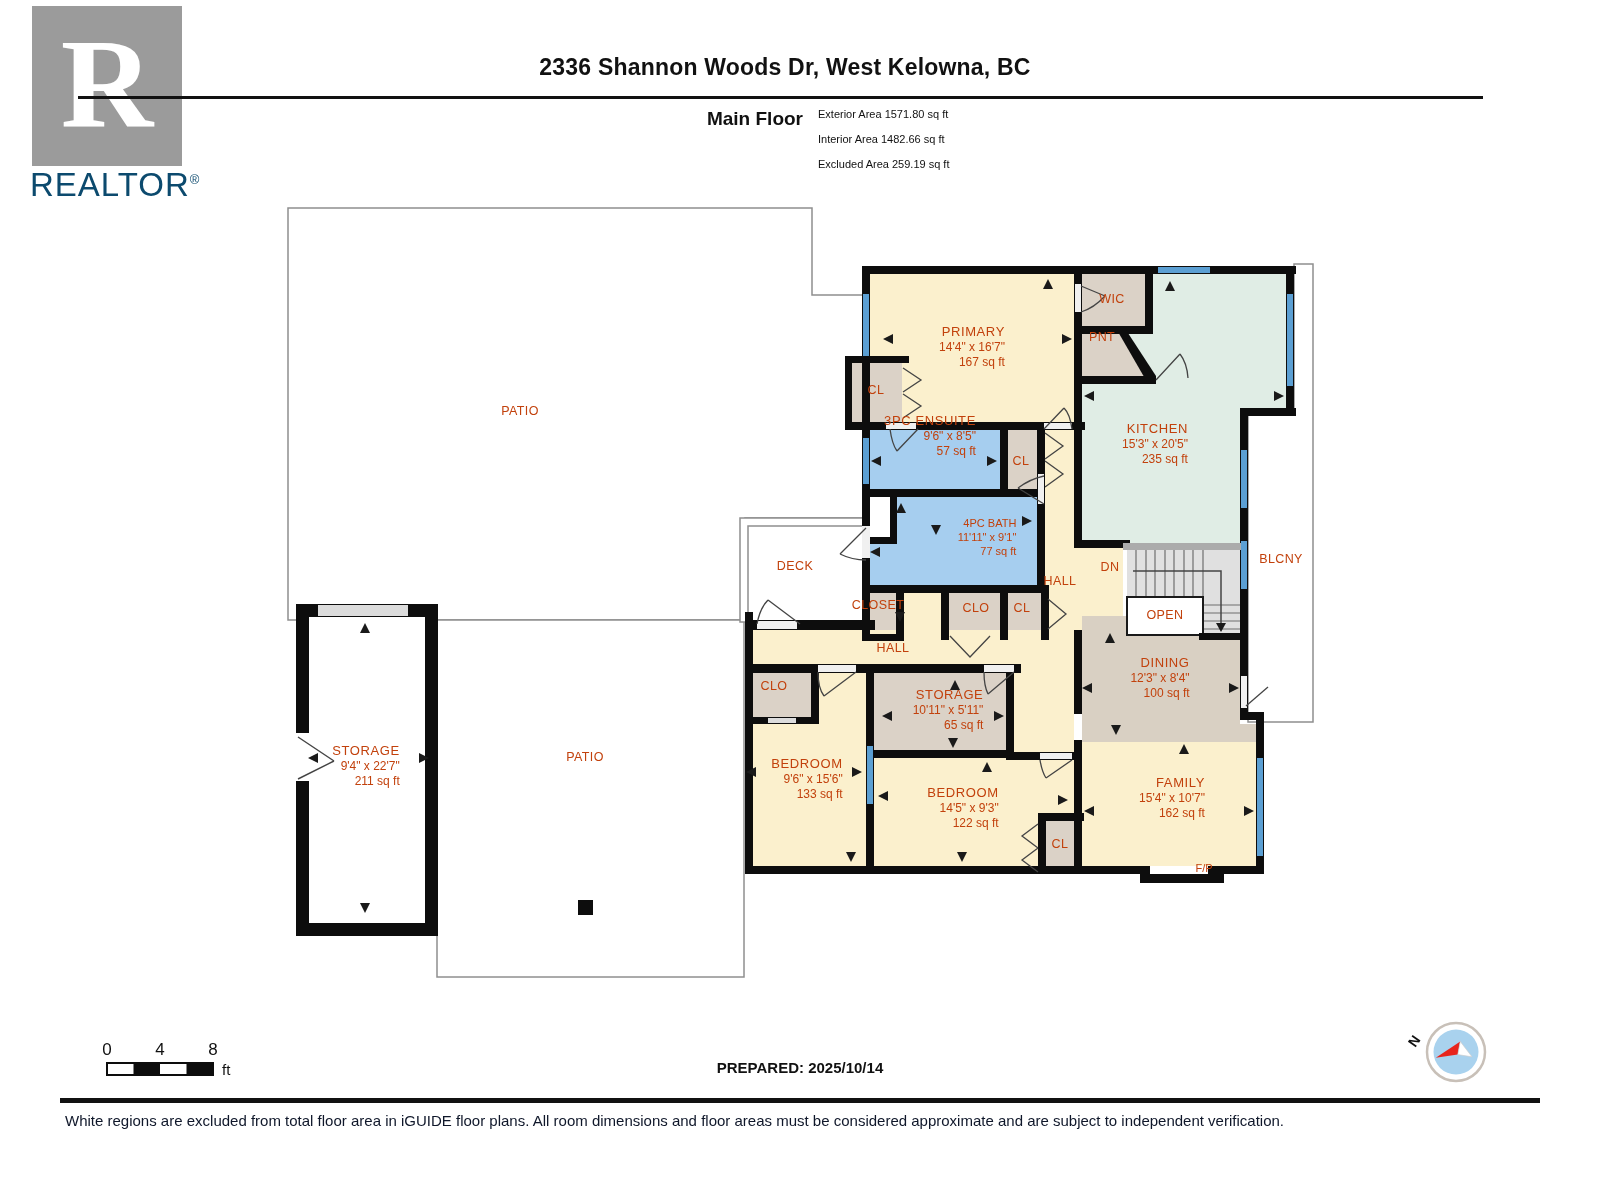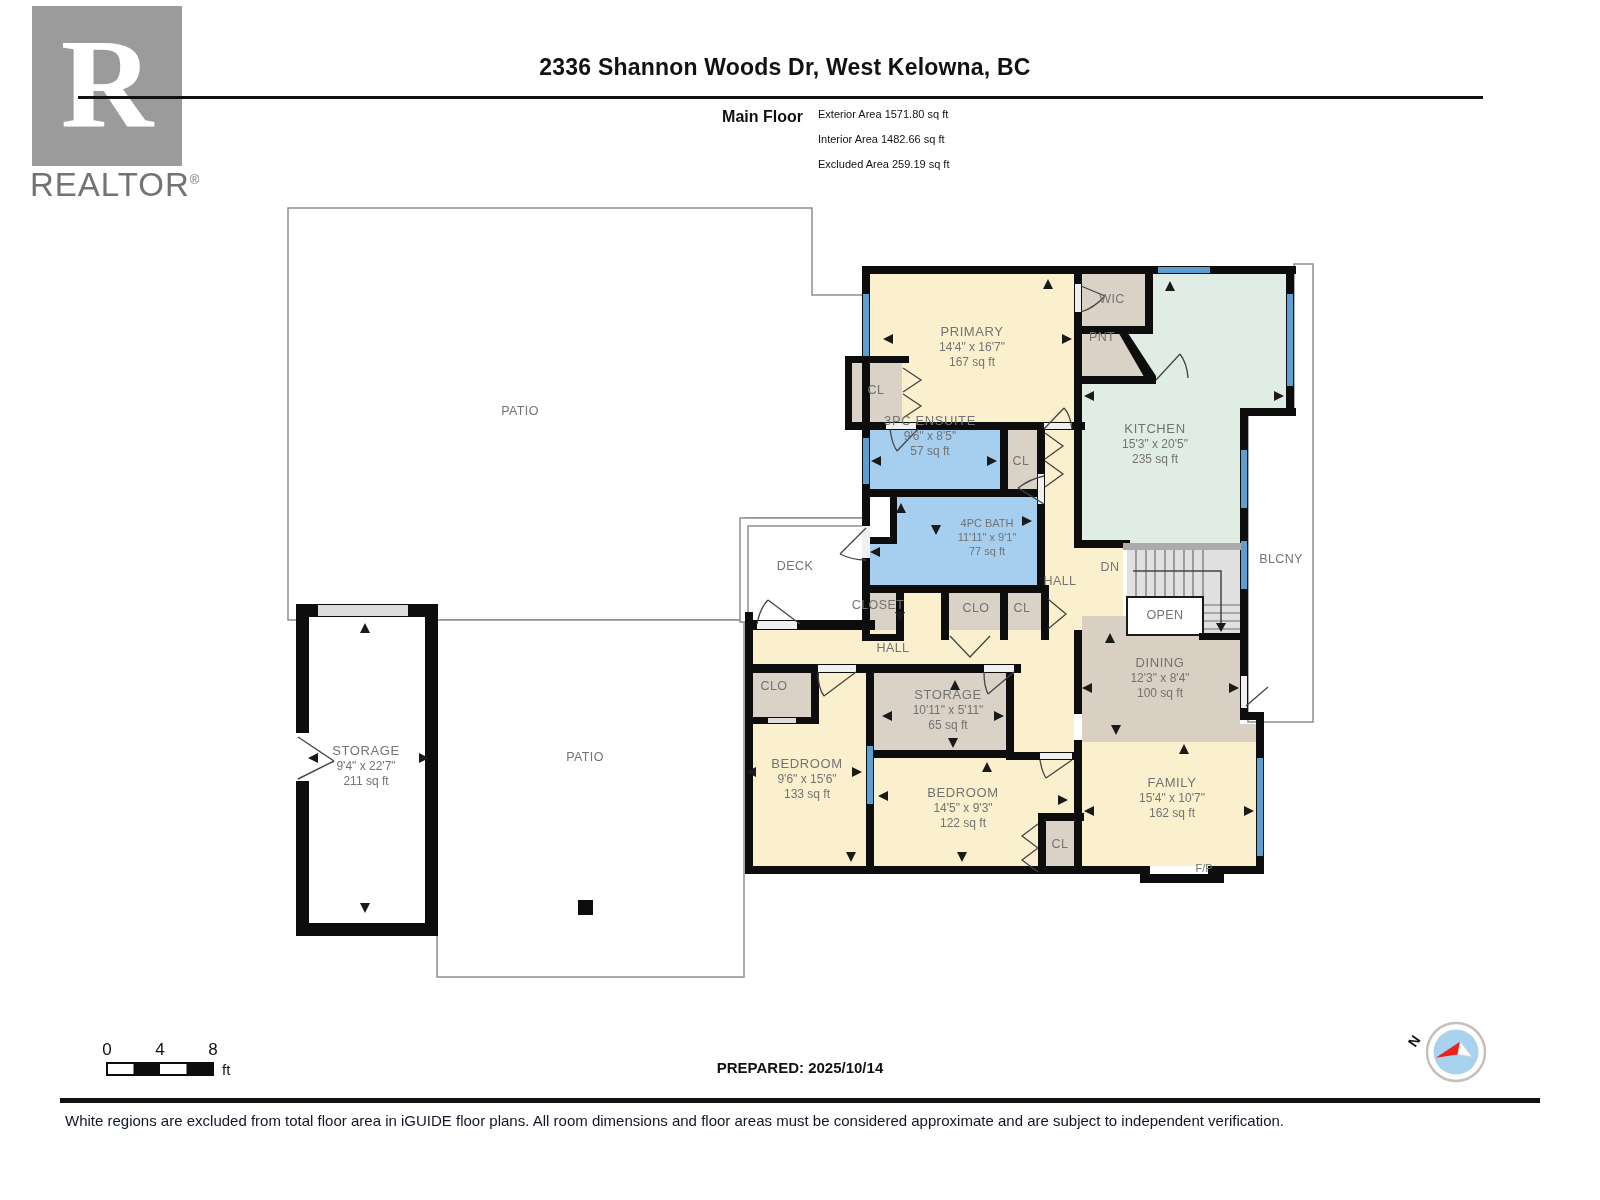--- a/index.html
+++ b/index.html
@@ -1,37 +1,37 @@
 <!DOCTYPE html>
 <html><head>
 <meta charset="utf-8">
 <style>
   html,body{margin:0;padding:0;background:#ffffff;}
   #page{position:relative;width:1600px;height:1200px;background:#fff;overflow:hidden;
         font-family:"Liberation Sans","DejaVu Sans",sans-serif;color:#111;}
   #plan-svg{position:absolute;left:0;top:0;}
-  .lb{position:absolute;transform:translate(-50%,-50%);text-align:center;white-space:nowrap;
-      color:#737373;line-height:1.25;}
+  .lb{position:absolute;transform:translate(-50%,-50%);text-align:right;white-space:nowrap;
+      color:#c2410c;line-height:1.25;}
   .small{font-size:12.5px;letter-spacing:.4px;}
   .rname{font-size:13px;letter-spacing:.6px;}
   .rdims,.rarea{font-size:12px;}
   .tiny{font-size:11px;margin-left:24px;}
   
   #logo-box{position:absolute;left:32px;top:6px;width:150px;height:160px;background:#9b9b9b;
             display:flex;align-items:center;justify-content:center;}
   #logo-r{font-family:"Liberation Serif","DejaVu Serif",serif;font-weight:bold;
           font-size:128px;color:#fff;line-height:1;margin-top:-6px;}
-  #logo-word{position:absolute;left:30px;top:166px;width:180px;color:#737373;
+  #logo-word{position:absolute;left:30px;top:166px;width:180px;color:#0c4a6e;
              font-size:33px;letter-spacing:1px;}
   #logo-reg{font-size:13px;vertical-align:super;}
   #title{position:absolute;left:85px;right:115px;top:54px;text-align:center;
          font-size:23px;font-weight:bold;letter-spacing:.2px;}
   #title-rule{position:absolute;left:78px;top:96px;width:1405px;height:3px;background:#111;}
   #floor-label{position:absolute;left:560px;width:243px;top:108px;text-align:right;
-               font-size:16px;font-weight:bold;}
+               font-size:19px;font-weight:bold;}
   .area-line{position:absolute;left:818px;font-size:11px;}
   
   .tick{position:absolute;transform:translateX(-50%);font-size:17px;}
   #ft-label{position:absolute;left:222px;top:1061px;font-size:15px;}
   #prepared{position:absolute;left:600px;width:400px;top:1059px;text-align:center;
             font-size:15px;font-weight:bold;}
   #north-label{position:absolute;left:1409px;top:1033px;font-size:14px;font-weight:bold;
                transform:rotate(-55deg);}
   #footer-rule{position:absolute;left:60px;top:1098px;width:1480px;height:5px;background:#111;}
   #footer-text{position:absolute;left:65px;top:1112px;right:40px;font-size:15px;color:#0f172a;}

